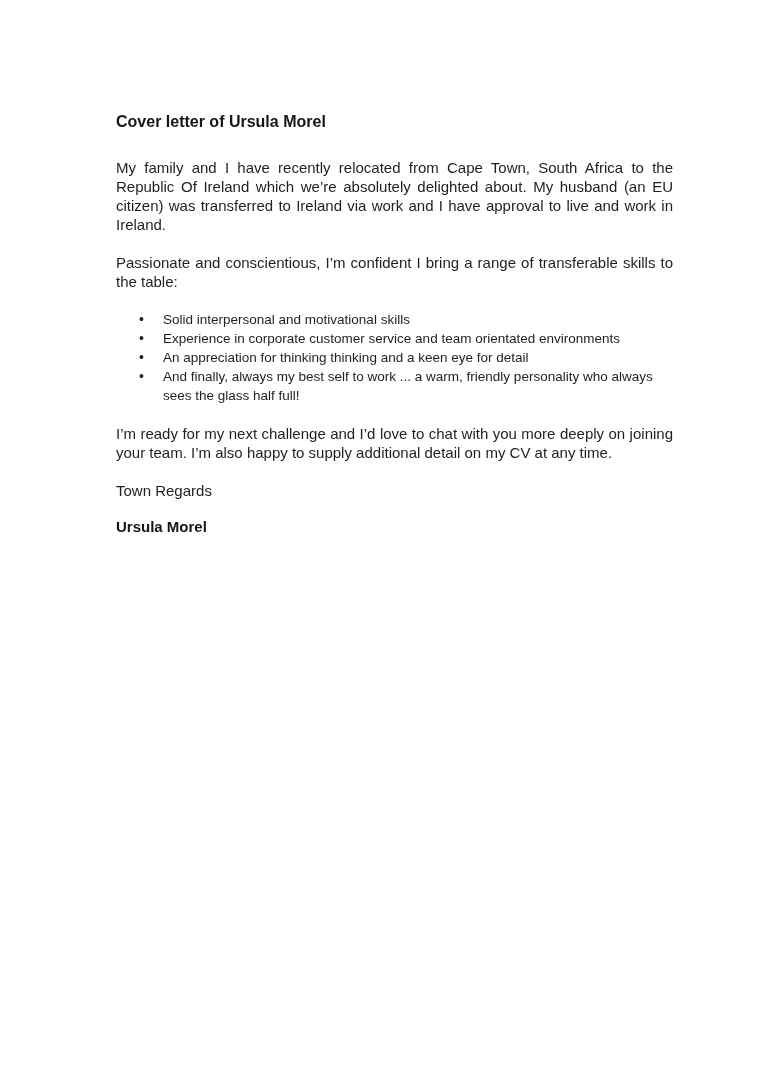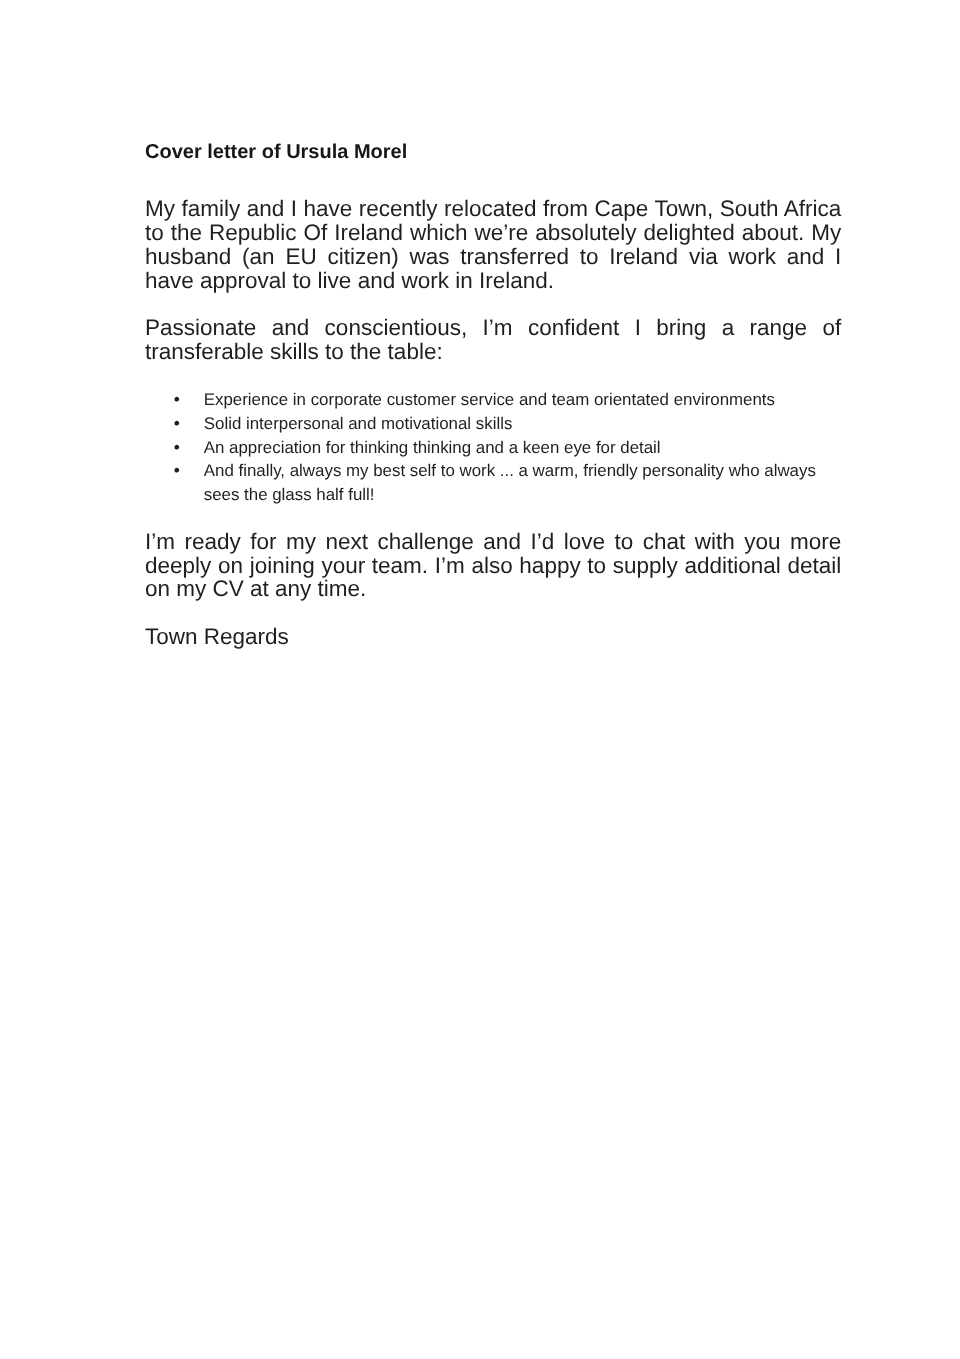--- a/index.html
+++ b/index.html
@@ -23,21 +23,21 @@
   }
   .doc-title {
     font-size: 16px;
     line-height: 20px;
     font-weight: bold;
     text-align: left;
     color: #161616;
     margin: 0 0 26px 0;
   }
   .para {
-    font-size: 18px;
+    font-size: 15px;
     line-height: 19px;
     text-align: justify;
     margin: 0 0 19px 0;
   }
   .para.left {
     text-align: left;
   }
   ul.bullet-list {
     list-style: none;
     margin: 0 0 19px 0;
@@ -69,23 +69,24 @@
 <body>
 
 <div class="doc">
   <h1 class="doc-title">Cover letter of Ursula Morel</h1>
 
   <p class="para">My family and I have recently relocated from Cape Town, South Africa to the Republic Of Ireland which we’re absolutely delighted about.  My husband (an EU citizen) was transferred to Ireland via work and I have approval to live and work in Ireland.</p>
 
   <p class="para">Passionate and conscientious, I’m confident I bring a range of transferable skills to the table:</p>
 
   <ul class="bullet-list">
+    <li>Solid interpersonal and motivational skills</li>
     <li>Experience in corporate customer service and team orientated environments</li>
-    <li>Solid interpersonal and motivational skills</li>
     <li>An appreciation for thinking thinking and a keen eye for detail</li>
     <li>And finally, always my best self to work ... a warm, friendly personality who always sees the glass half full!</li>
   </ul>
 
   <p class="para">I’m ready for my next challenge and I’d love to chat with you more deeply on joining your team. I’m also happy to supply additional detail on my CV at any time.</p>
 
   <p class="para left sign-off">Town Regards</p>
 
+  <p class="para left signature">Ursula Morel</p>
 </div>
 
 </body></html>

